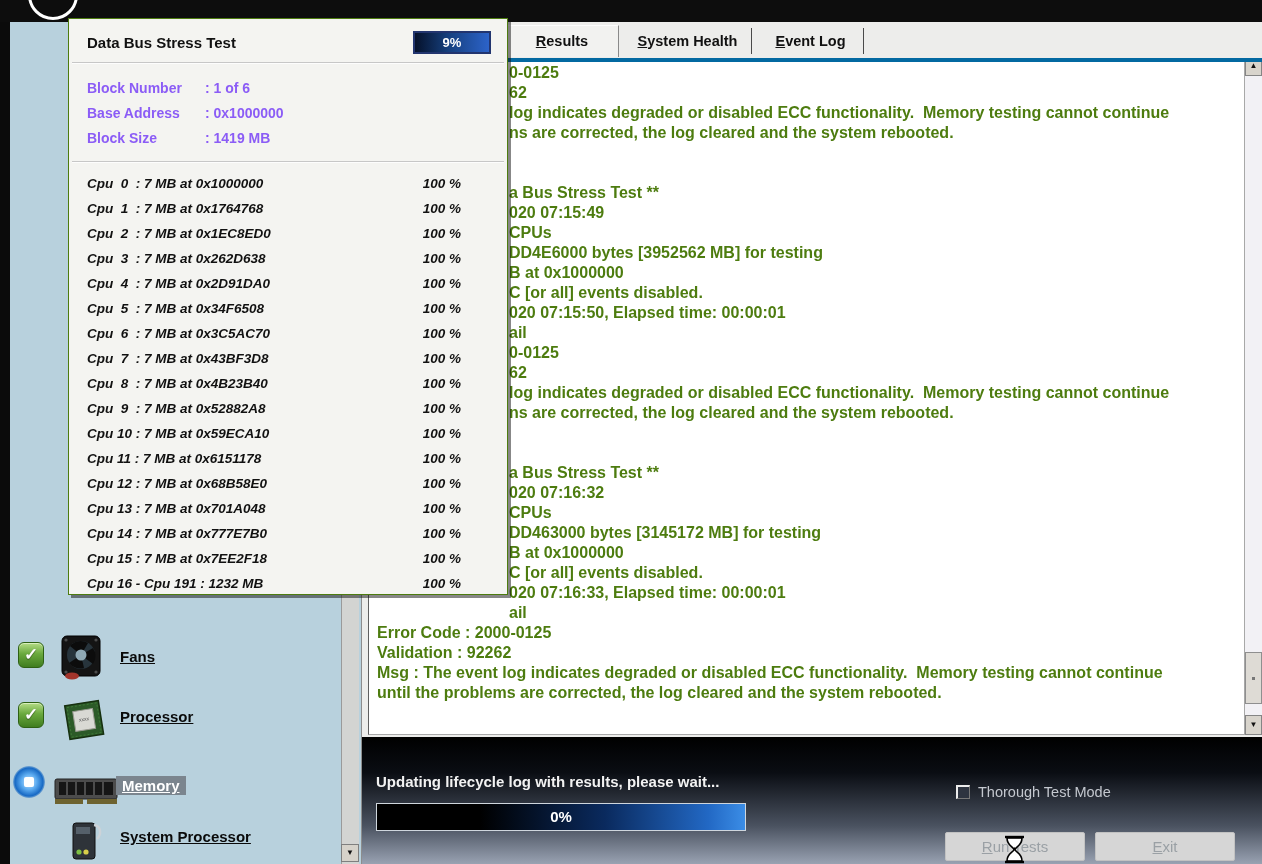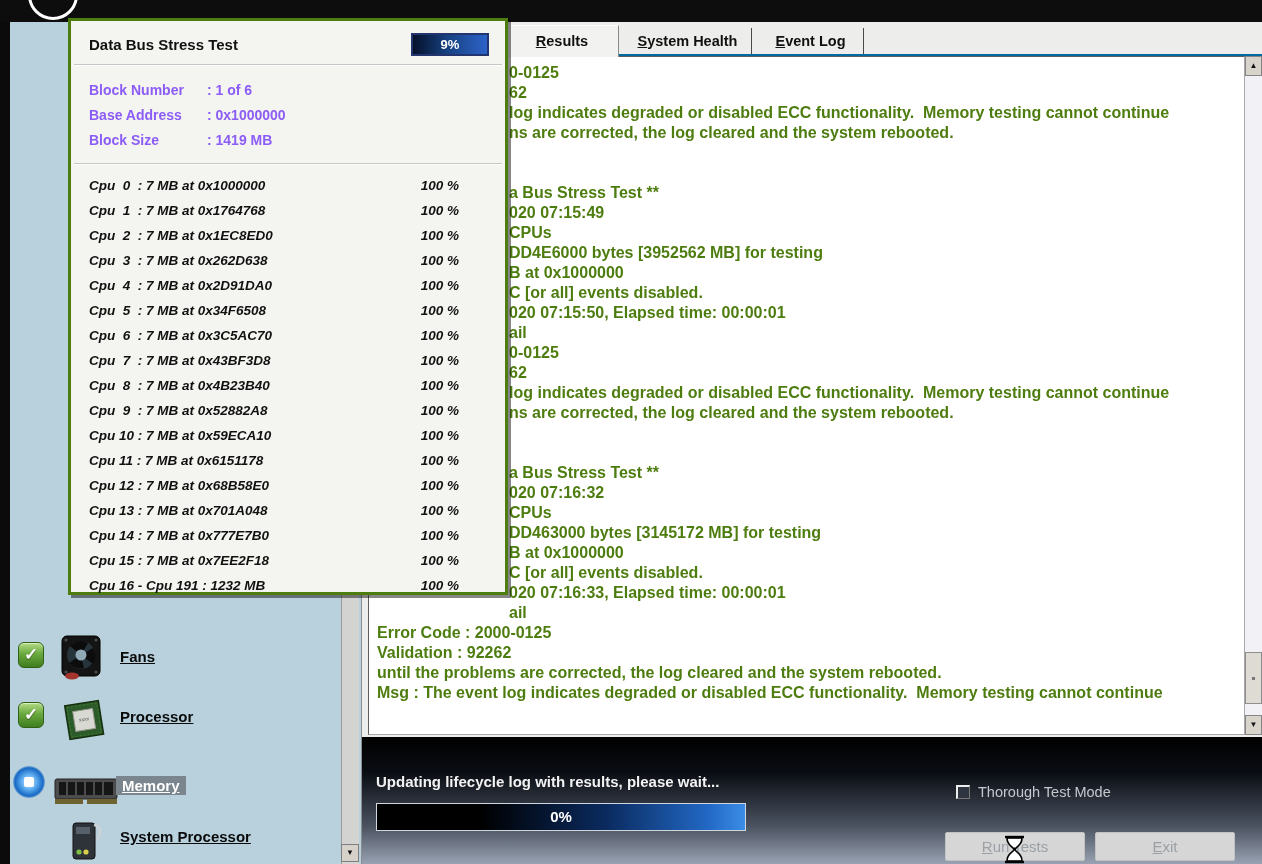--- a/index.html
+++ b/index.html
@@ -26,21 +26,21 @@
   .row-fans{top:610px;} .row-processor{top:670px;} .row-memory{top:732px;} .row-sysmgmt{top:790px;}
   .row-memory .rowlabel{background:#7b858e;color:#fff;padding:1px 6px;left:106px;top:22px;}
   .runind{position:absolute;left:3px;top:12px;width:32px;height:32px;border-radius:50%;
     background:radial-gradient(circle,#cfe7ff 0%,#5cabf0 34%,#1769c4 62%,rgba(23,105,196,0) 76%);}
   .runind::after{content:"";position:absolute;left:11px;top:11px;width:10px;height:10px;background:#fff;border-radius:2px;}
   .sb-scroll{position:absolute;left:341px;top:22px;width:18px;height:842px;background:#d3d4d2;border-left:1px solid #9a9a9a;}
   .sb-scroll-down{position:absolute;left:341px;top:844px;width:18px;height:18px;background:#d6d2ca;border:1px solid #7f7f7f;
     font-size:8px;line-height:15px;text-align:center;color:#111;}
   
   .mainarea{position:absolute;left:362px;top:22px;width:900px;height:842px;background:#ededeb;}
-  .tabbar{position:absolute;left:362px;top:22px;width:900px;height:34px;background:#ededeb;border-bottom:2px solid #0369a1;z-index:2;}
+  .tabbar{position:absolute;left:362px;top:22px;width:900px;height:40px;background:#ededeb;border-bottom:4px solid #0369a1;z-index:2;}
   .tab{position:absolute;top:6px;height:26px;font-size:14.5px;font-weight:bold;color:#111;text-align:center;line-height:26px;cursor:pointer;}
   .tab .u{text-decoration:underline;}
   .tab-sel{top:3px;height:32px;line-height:30px;background:#f2f2f0;border:1px solid #8a8a8a;border-bottom:none;
     border-top-color:#fdfdfd;border-left-color:#fdfdfd;z-index:3;}
   .tab-results{left:143px;width:114px;}
   .tab-syshealth{left:262px;width:128px;border-right:1px solid #4a4a4a;}
   .tab-eventlog{left:396px;width:106px;border-right:1px solid #4a4a4a;}
   
   .logarea{position:absolute;left:368px;top:56px;width:877px;height:679px;background:#fff;
     border:1px solid;border-color:#5f5f5f #a8a8a8 #a8a8a8 #5f5f5f;padding:6px 6px 0 8px;overflow:hidden;}
@@ -63,21 +63,21 @@
   .chkbox{width:14px;height:14px;background:#2e3440;border-top:2px solid #ececec;border-left:2px solid #ececec;
     border-right:1px solid #777;border-bottom:1px solid #777;margin-right:8px;}
   .chklabel{color:#c4c8cf;font-size:14.5px;}
   .fbtn{position:absolute;top:95px;width:140px;height:29px;background:#d6d6d6;border:1px solid #c2c2c2;
     border-radius:2px;color:#9aa0a5;font-size:15px;text-align:center;line-height:27px;cursor:default;}
   .fbtn .u{text-decoration:underline;}
   .btn-run{left:583px;} .btn-exit{left:733px;}
   .hourglass{position:absolute;left:1003px;top:834px;z-index:60;}
   
   .popup{position:absolute;left:68px;top:18px;width:440px;height:577px;background:#f4f4f1;
-    border:3px solid #4d7c0f;box-shadow:3px 3px 0 rgba(15,15,15,.5);z-index:50;}
+    border:1px solid #4d7c0f;box-shadow:3px 3px 0 rgba(15,15,15,.5);z-index:50;}
   .ptitlerow{display:flex;align-items:center;padding:12px 16px 8px 18px;}
   .ptitle{font-size:15px;font-weight:bold;color:#111;flex:1;}
   .pbar{width:78px;height:23px;border:2px solid #22356f;
     background:linear-gradient(90deg,#05112b 0%,#16407e 45%,#2c63c9 100%);
     color:#fff;font-size:13px;font-weight:bold;text-align:center;line-height:19px;}
   .psep{margin:0 3px;border-top:1px solid #c7c7c7;border-bottom:1px solid #fdfdfd;}
   .pinfo{padding:12px 18px 10px 18px;}
   .pirow{display:flex;line-height:25px;font-size:14px;font-weight:bold;color:#8b5cf6;}
   .pirow .pil{width:118px;}
   .cpulist{padding:8px 0 0 0;}
@@ -212,22 +212,22 @@
         <div class="logline frag">DD463000 bytes [3145172 MB] for testing</div>
         <div class="logline frag">B at 0x1000000</div>
         <div class="logline frag">C [or all] events disabled.</div>
         <div class="logline frag">020 07:16:33, Elapsed time: 00:00:01</div>
         <div class="logline frag">ail</div>
       </div>
     <div id="log-full">
 
     <div class="logline">Error Code : 2000-0125</div>
         <div class="logline">Validation : 92262</div>
+        <div class="logline">Msg : The event log indicates degraded or disabled ECC functionality.  Memory testing cannot continue</div>
         <div class="logline">until the problems are corrected, the log cleared and the system rebooted.</div>
-        <div class="logline">Msg : The event log indicates degraded or disabled ECC functionality.  Memory testing cannot continue</div>
       </div>
   </div>
 
   <div class="vscroll">
     <div class="scrbtn up">▲</div>
     <div class="scrthumb"></div>
     <div class="scrbtn down">▼</div>
   </div>
 
   <div class="footer">

